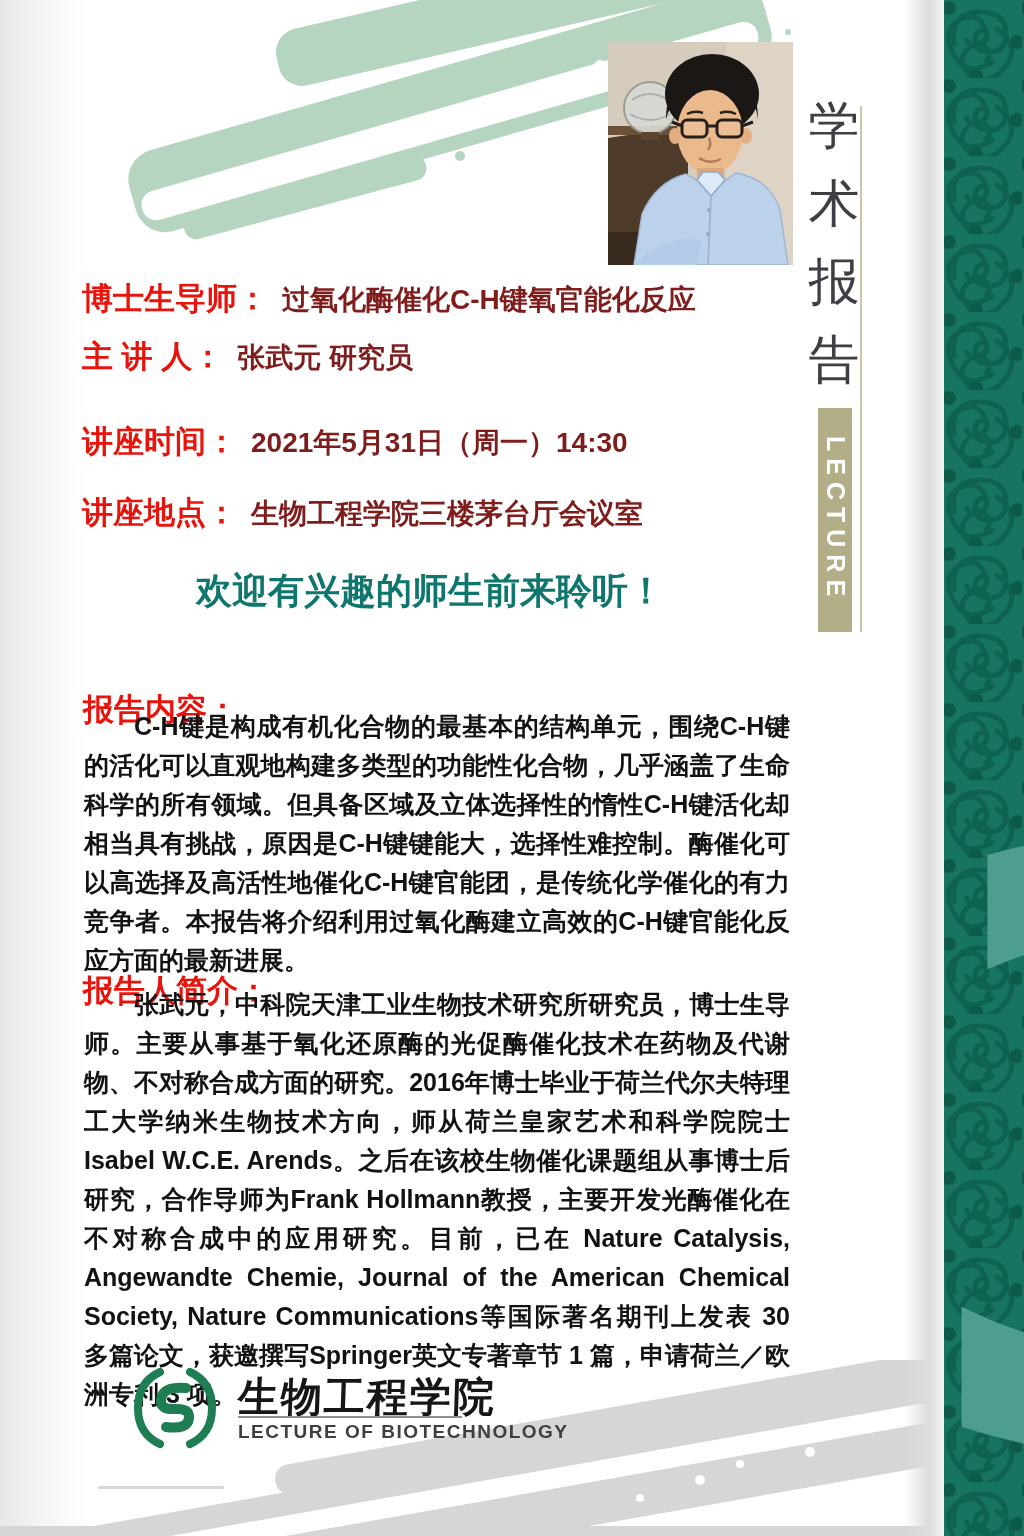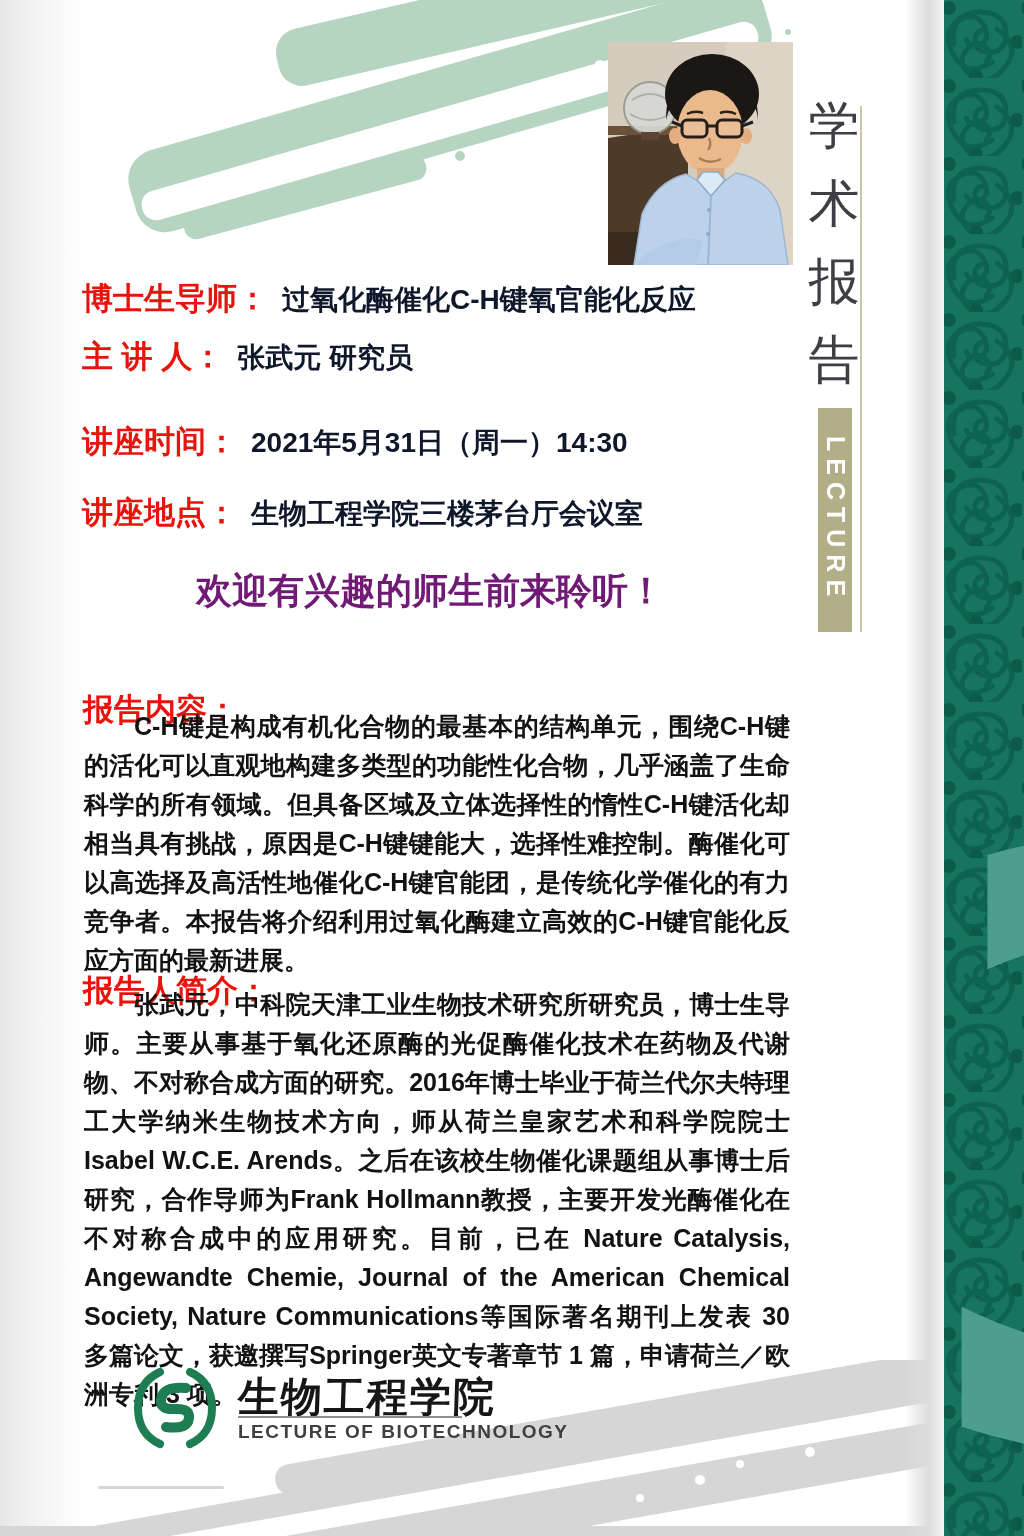--- a/index.html
+++ b/index.html
@@ -27,24 +27,24 @@
   .v-title span{font-size:51px;line-height:1.0;}
   .v-line{left:860px;top:106px;width:2px;height:526px;background:#cbc7a6;}
   .lecture-tab{left:818px;top:408px;width:34px;height:224px;background:#b2af88;
     display:flex;align-items:center;justify-content:center;}
   .lecture-tab span{writing-mode:vertical-rl;color:#ffffff;font-weight:bold;font-size:25px;
     letter-spacing:7px;font-family:"Liberation Sans",sans-serif;}
 
   
   .info-row{position:absolute;left:82px;white-space:nowrap;}
   .info-row .lab{color:#e8130b;font-weight:bold;font-size:31px;}
-  .info-row .val{color:#0f172a;font-weight:bold;font-size:28px;margin-left:14px;}
+  .info-row .val{color:#7f1d1d;font-weight:bold;font-size:28px;margin-left:14px;}
   .row1{top:278px;} .row2{top:336px;} .row3{top:421px;} .row4{top:492px;}
 
-  .welcome{left:196px;top:567px;color:#701a75;font-weight:bold;font-size:36px;white-space:nowrap;}
+  .welcome{left:196px;top:567px;color:#0f766e;font-weight:bold;font-size:36px;white-space:nowrap;}
 
   .sec-head{position:absolute;left:83px;color:#e8130b;font-weight:bold;font-size:31px;}
   .head-content{top:689px;} .head-bio{top:970px;}
 
   .body-par{position:absolute;left:84px;width:706px;color:#121212;font-weight:bold;
     font-size:25px;line-height:39px;text-align:justify;text-indent:2em;}
   .par-content{top:707px;} .par-bio{top:985px;}
 
   
   .logo-cn{left:238px;top:1370px;font-size:41px;font-weight:bold;color:#161616;

